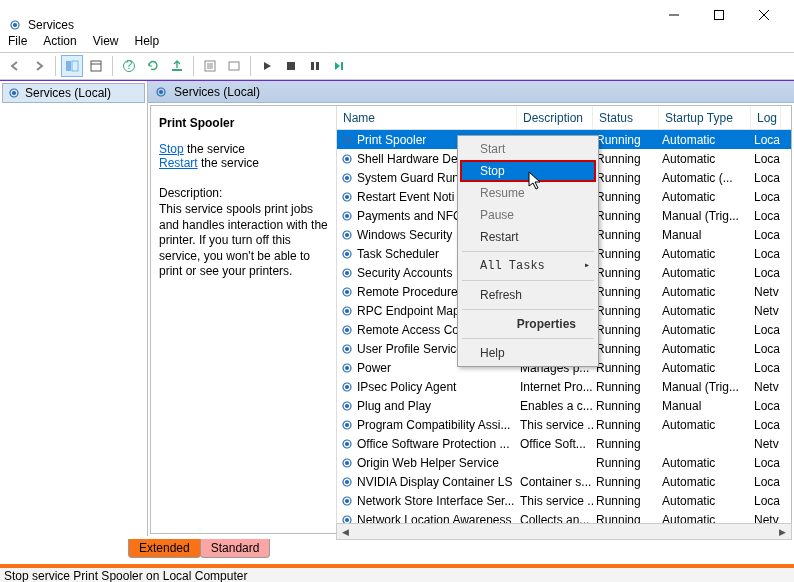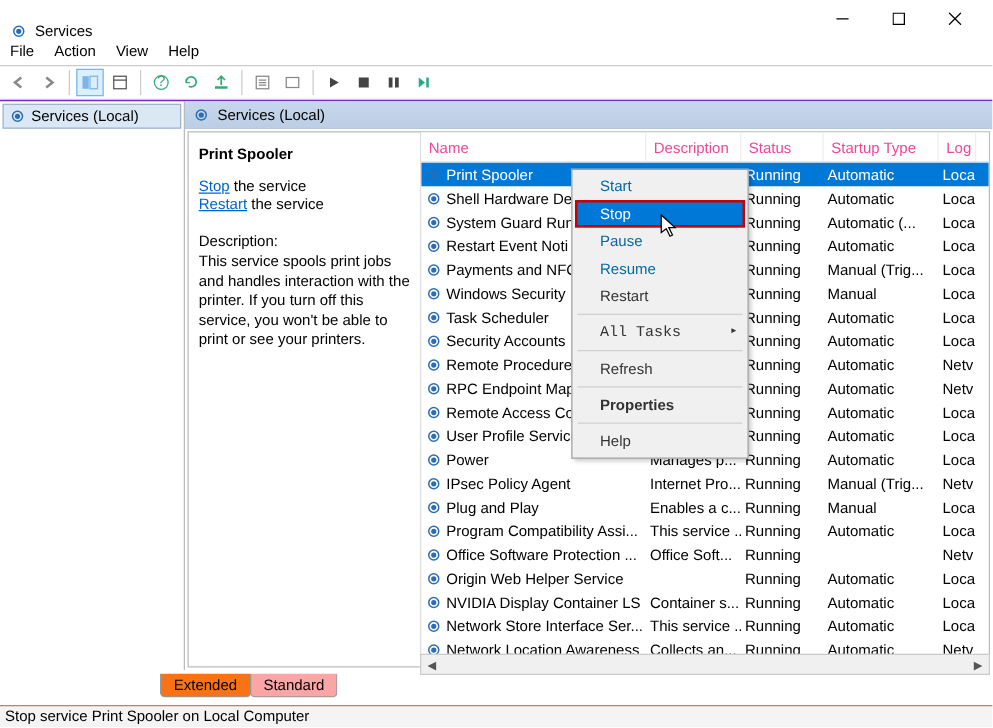--- a/index.html
+++ b/index.html
@@ -25,49 +25,49 @@
 
 .content-body { flex: 1; display: flex; border: 1px solid #bbb; margin: 2px; }
 .detail { width: 186px; padding: 10px 8px; border-right: 1px solid #ddd; }
 .detail .svc-name { font-weight: bold; margin-bottom: 12px; }
 .detail .link { color: #0066cc; text-decoration: underline; cursor: pointer; }
 .detail .desc-label { margin-top: 16px; }
 .detail .desc { margin-top: 2px; line-height: 1.3; }
 
 .list { flex: 1; position: relative; }
 .list-header { display: flex; height: 24px; border-bottom: 1px solid #ddd; background: #fff; }
-.list-header .col { padding: 4px 6px; border-right: 1px solid #eee; display: flex; align-items: center; font-weight: 400; color: #ec4899; }
+.list-header .col { padding: 4px 6px; border-right: 1px solid #eee; display: flex; align-items: center; font-weight: 400; color: #0c4a6e; }
 .col-name { width: 180px; }
 .col-desc { width: 76px; }
 .col-status { width: 66px; }
 .col-startup { width: 92px; }
 .col-log { width: 30px; text-align: center; }
 
 .rows { height: 400px; overflow: hidden; }
 .row { display: flex; height: 19px; align-items: center; }
 .row.sel { background: #0078d7; color: #fff; }
 .row .cell { padding: 1px 6px 1px 3px; white-space: nowrap; overflow: hidden; text-overflow: ellipsis; display: flex; align-items: center; gap: 3px; }
 .gear { width: 14px; height: 14px; flex-shrink: 0; }
 
 .ctx { position: absolute; left: 457px; top: 135px; width: 142px; background: #f0f0f0; border: 1px solid #a0a0a0; box-shadow: 2px 2px 4px rgba(0,0,0,.25); z-index: 100; padding: 2px; }
 .ctx .ci { padding: 4px 20px; color: #333; }
-.ctx .ci.disabled { color: #0369a1; }
+.ctx .ci.disabled { color: #737373; }
 .ctx .ci.hover { background: #0078d7; color: #fff; border: 2px solid #c00; padding: 2px 18px; }
-.ctx .ci.bold { font-weight: bold; }
+.ctx .ci.bold { font-weight: bold; text-align: right; }
 .ctx .csep { height: 1px; background: #d0d0d0; margin: 3px 2px; }
 .ctx .sub { position: relative; font-family: Liberation Mono, monospace; }
 .ctx .sub::after { content: "▸"; position: absolute; right: 6px; font-size: 10px; }
 
 .cursor { position: absolute; left: 528px; top: 171px; z-index: 200; pointer-events: none; }
 
 .tabs { position: absolute; left: 128px; bottom: 24px; display: flex; font-size: 11px; }
 .tabs .tab { border: 1px solid #999; border-top: none; padding: 2px 10px; background: #fca5a5; border-radius: 0 0 4px 4px; margin-right: -1px; }
 .tabs .tab.active { background: #f97316; }
 
-.status-bar { position: absolute; bottom: 0; left: 0; right: 0; height: 18px; border-top: 1px solid #f97316; padding: 1px 4px; font-size: 11px; background: #f4f4f4; }
+.status-bar { position: absolute; bottom: 0; left: 0; right: 0; height: 18px; border-top: 4px solid #f97316; padding: 1px 4px; font-size: 11px; background: #f4f4f4; }
 
 .hscroll { position: absolute; left: 336px; right: 2px; bottom: 42px; height: 17px; background: #f0f0f0; border: 1px solid #ccc; display: flex; align-items: center; justify-content: space-between; }
 .hscroll .arr { width: 17px; height: 15px; display: flex; align-items: center; justify-content: center; font-size: 9px; color: #555; }
 
 svg.gear-svg { stroke: #2a6db5; fill: none; stroke-width: 1.2; }
 </style>
 </head>
 <body>
 
 <div class="titlebar">
@@ -502,22 +502,22 @@
             </div>
           </div>
       </div>
     </div>
   </div>
 </div>
 
 <div class="ctx">
   <div class="ci disabled">Start</div>
   <div class="ci hover">Stop</div>
+  <div class="ci disabled">Resume</div>
   <div class="ci disabled">Pause</div>
-  <div class="ci disabled">Resume</div>
   <div class="ci">Restart</div>
   <div class="csep"></div>
   <div class="ci sub">All Tasks</div>
   <div class="csep"></div>
   <div class="ci">Refresh</div>
   <div class="csep"></div>
   <div class="ci bold">Properties</div>
   <div class="csep"></div>
   <div class="ci">Help</div>
 </div>

